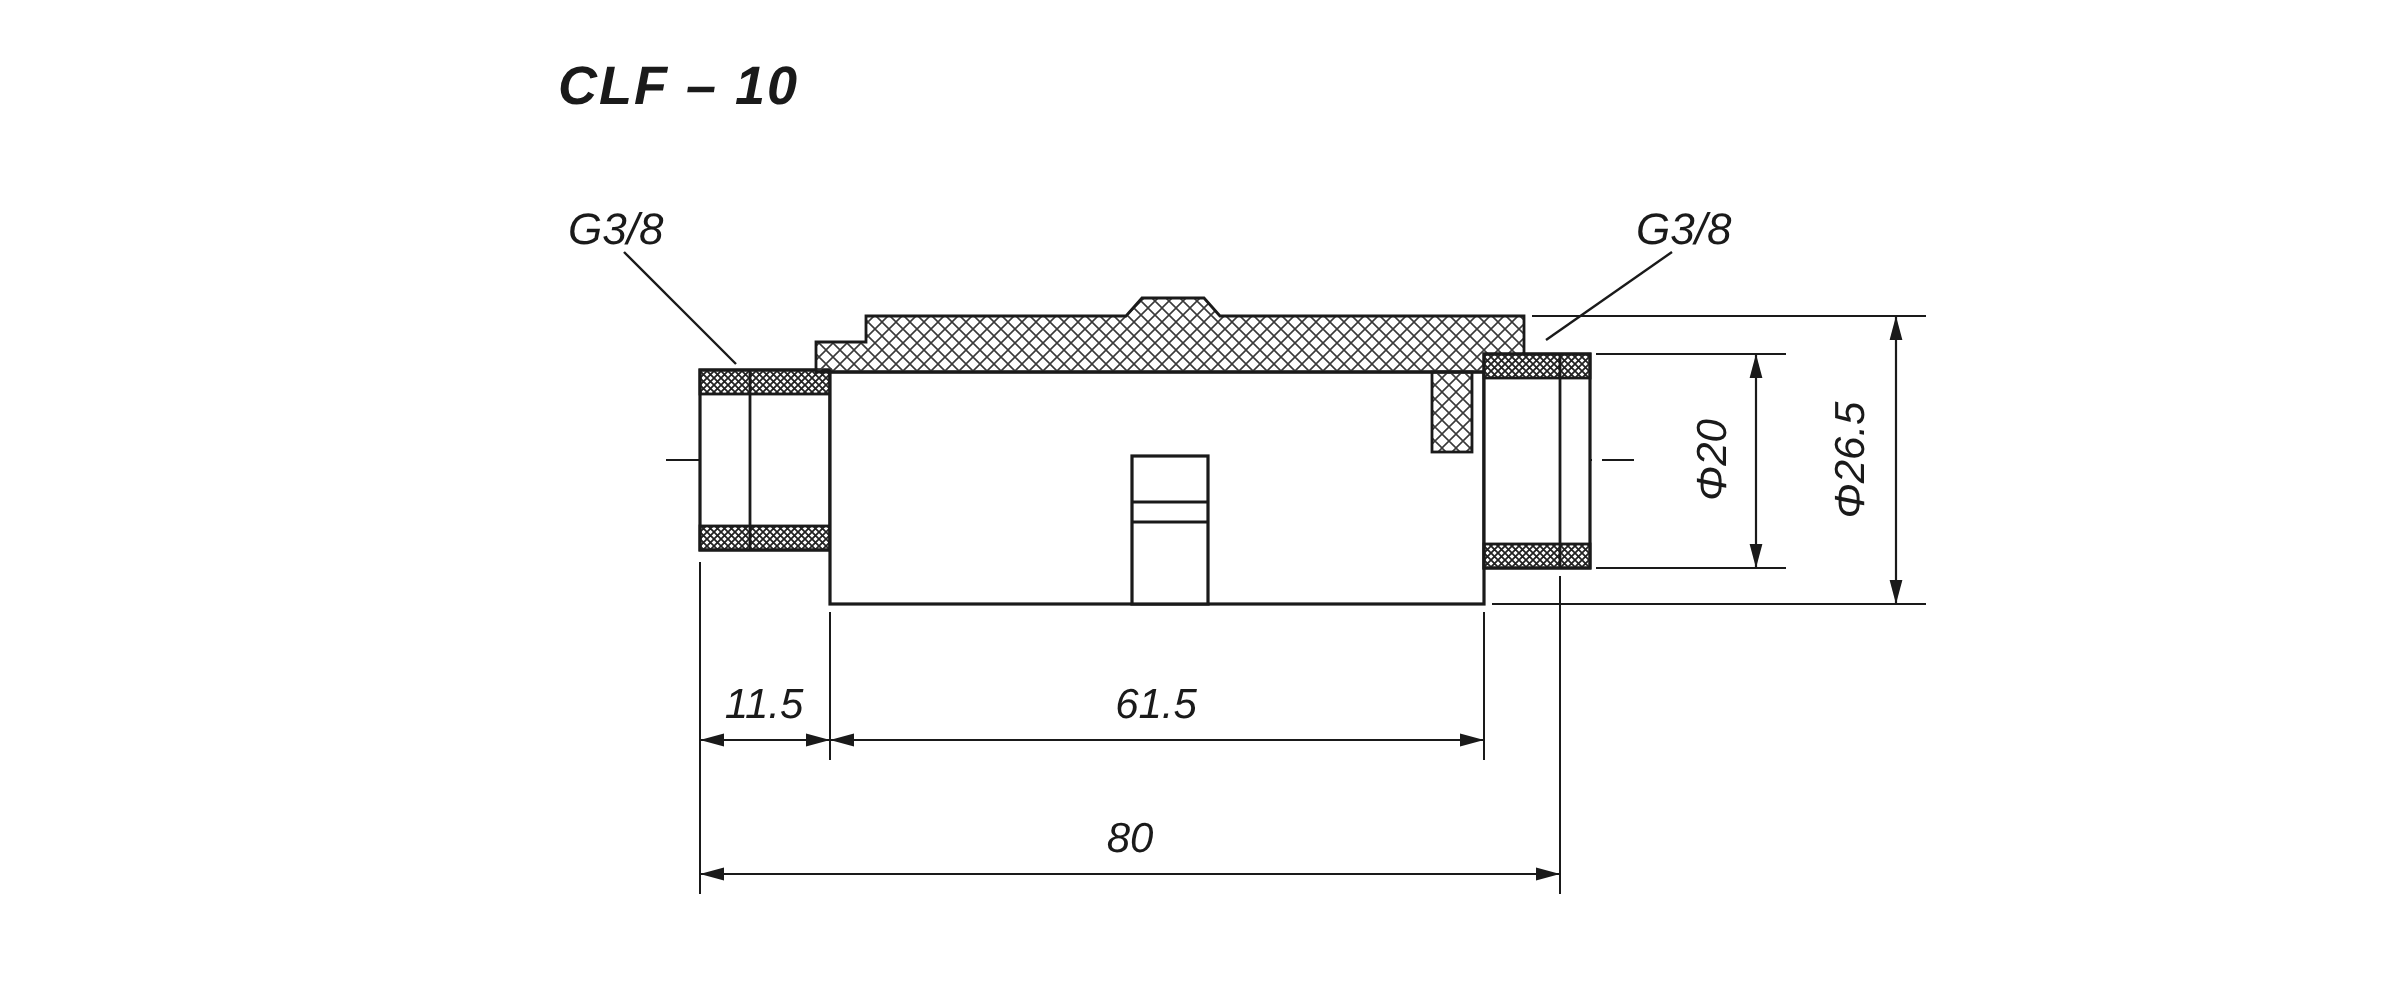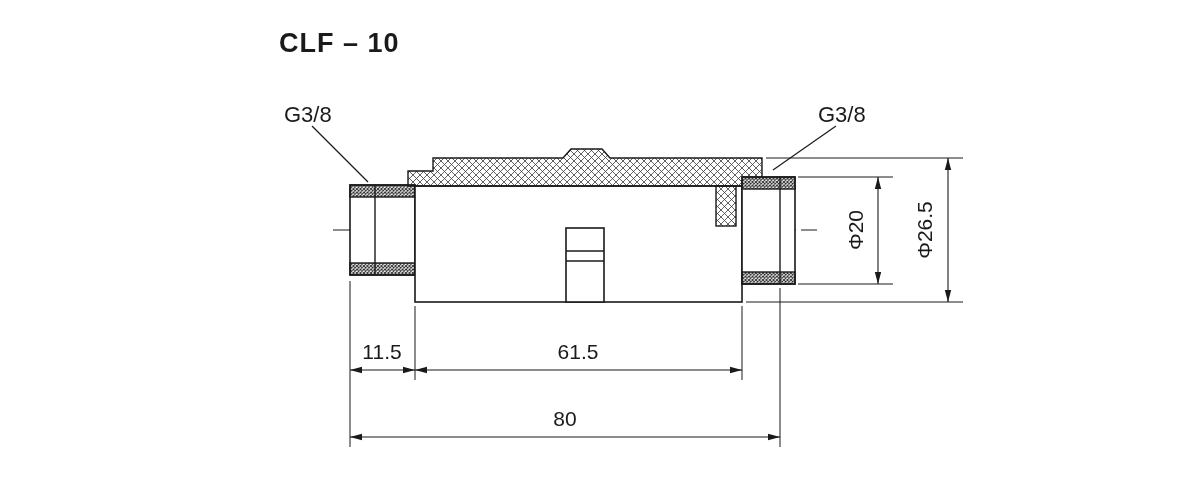--- a/index.html
+++ b/index.html
@@ -4,21 +4,21 @@
 <style>
   html, body {
     margin: 0;
     padding: 0;
     background: #ffffff;
     width: 1200px;
     height: 500px;
     overflow: hidden;
     font-family: "Liberation Sans", sans-serif;
   }
-  .drawing-wrap { width: 1200px; height: 500px; }
+  .drawing-wrap { width: 1200px; height: 500px; font-style: italic; }
   svg text {
     font-family: "Liberation Sans", "DejaVu Sans", sans-serif;
     fill: #1a1a1a;
   }
   .title-text { font-size: 27px; font-weight: bold; letter-spacing: 1px; }
   .label-text { font-size: 22px; }
   .dim-text   { font-size: 21px; }
   .outline  { fill: #ffffff; stroke: #1a1a1a; stroke-width: 1.6; }
   .hatched  { stroke: #1a1a1a; stroke-width: 1.4; }
   .edge     { stroke: #1a1a1a; stroke-width: 1.4; fill: none; }

